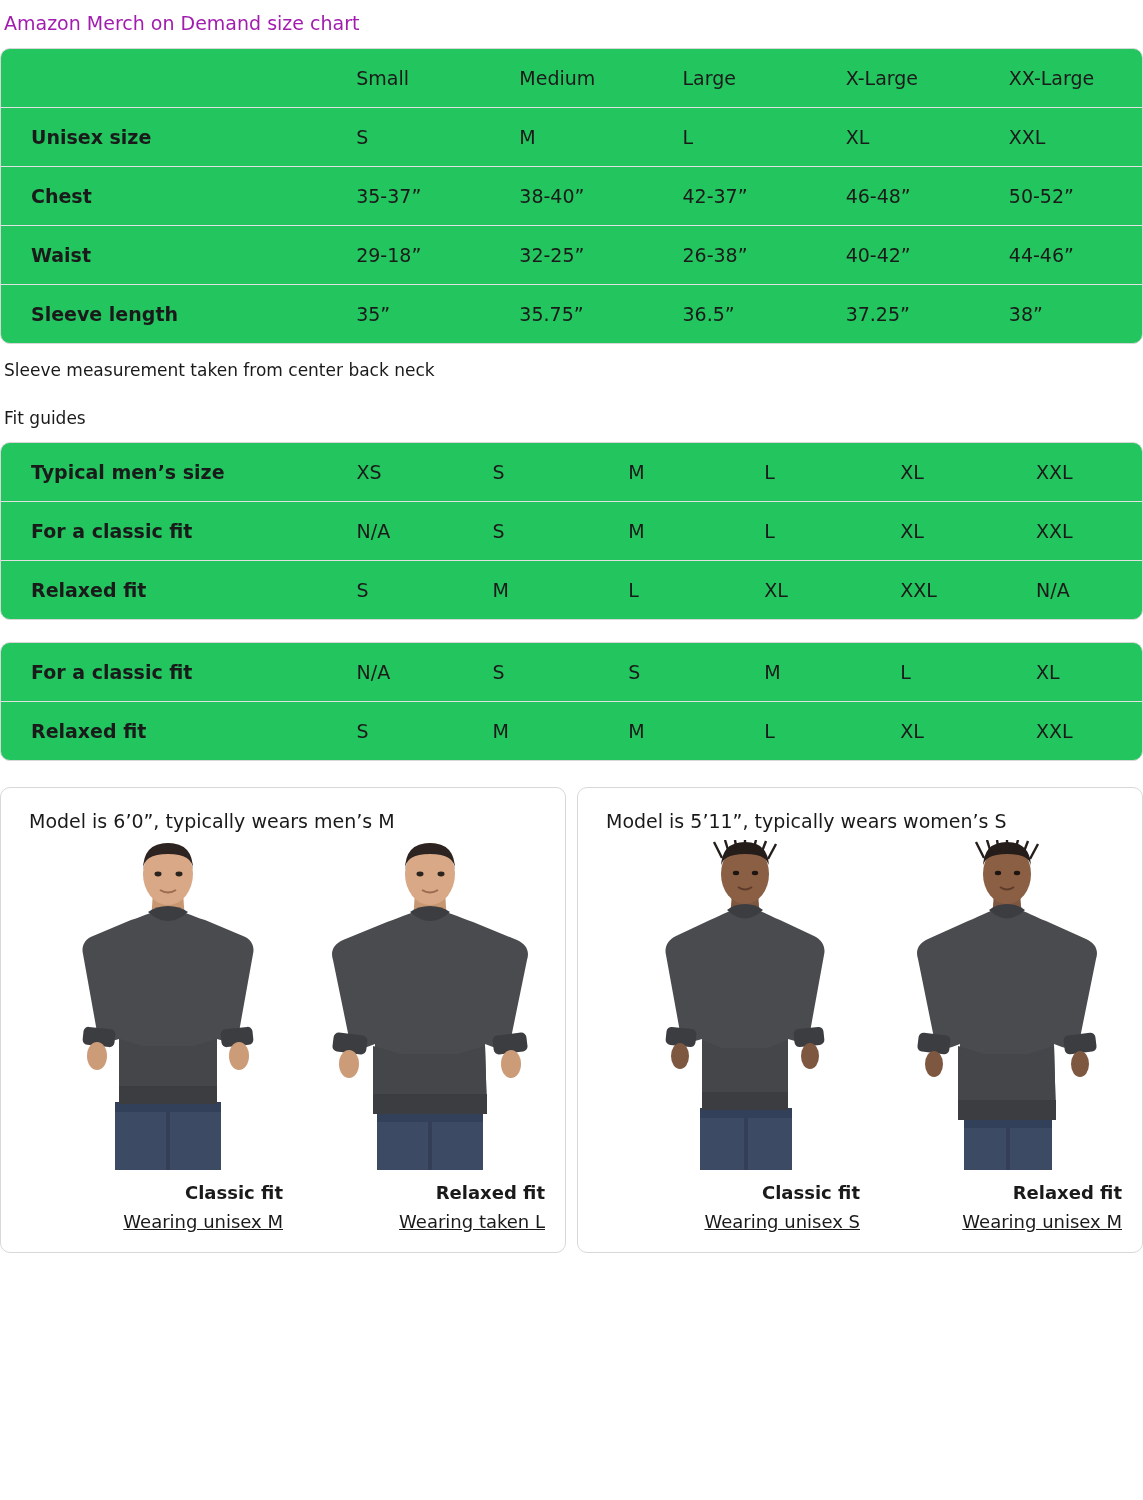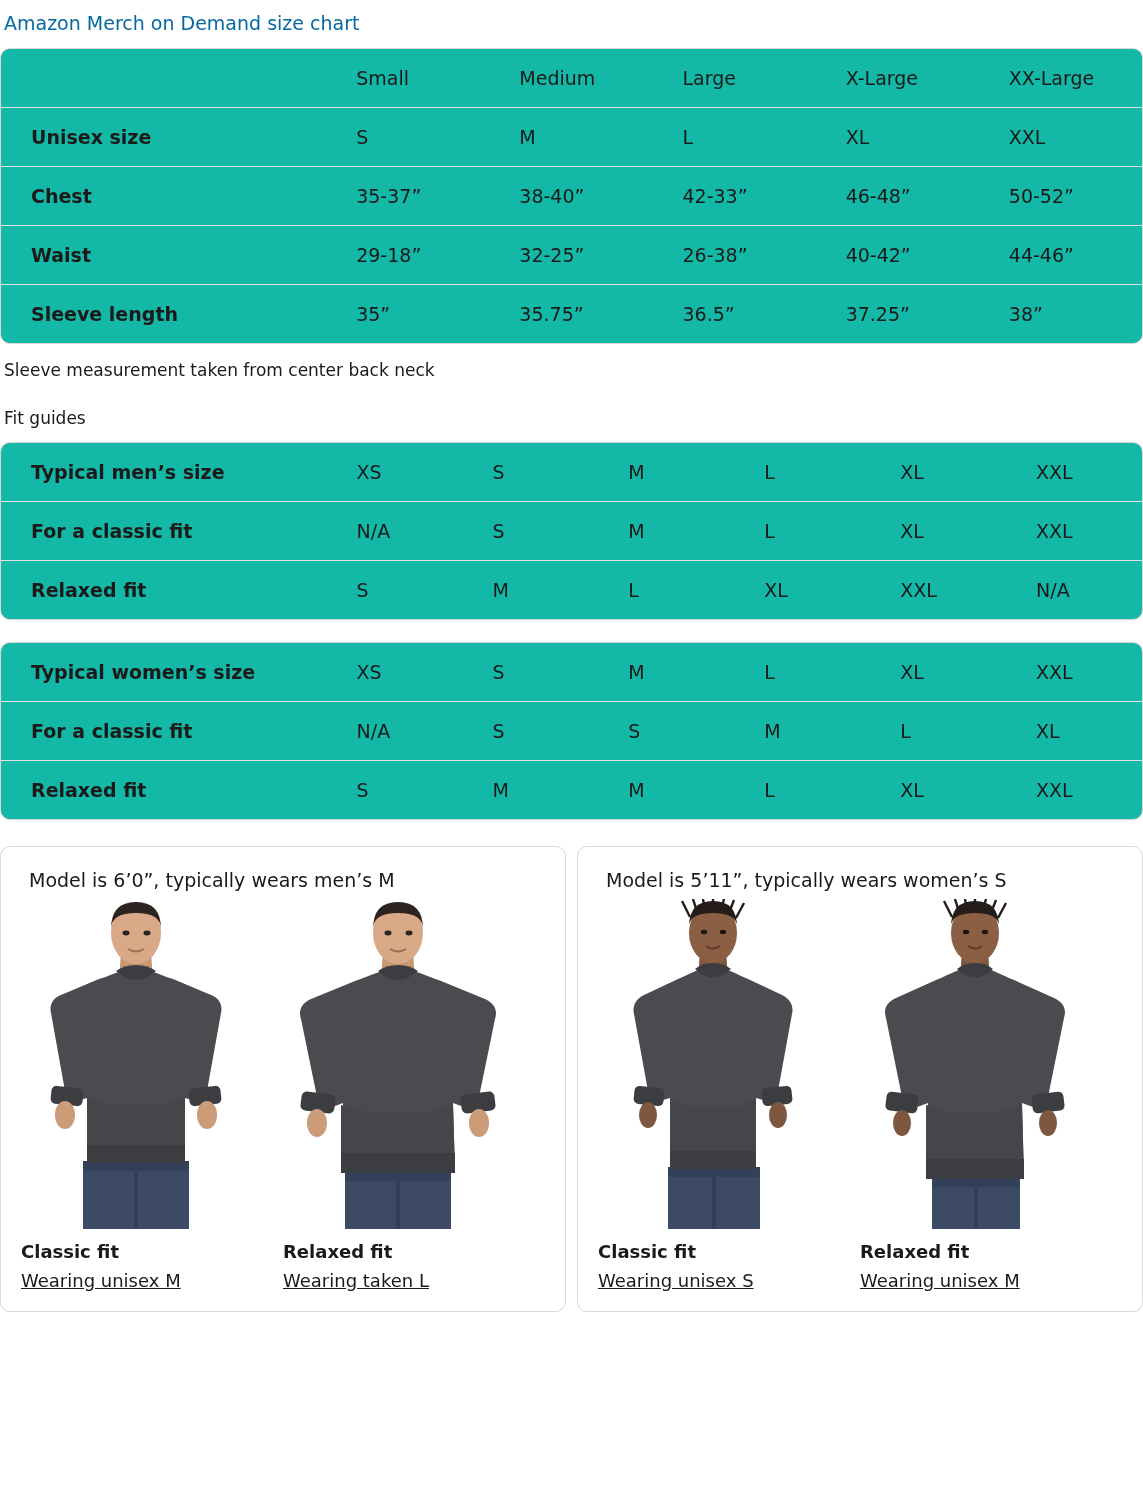--- a/index.html
+++ b/index.html
@@ -14,31 +14,31 @@
     font-family: "DejaVu Sans", sans-serif;
     color: #111111;
     -webkit-font-smoothing: antialiased;
   }
   .page {
     width: 1143px;
     padding: 6px 0 0 0;
   }
   .doc-title {
     font-size: 19px;
-    color: #0369a1;
+    color: #a21caf;
     padding: 6px 4px 14px 4px;
     font-weight: 400;
   }
 
   
   .card {
     border: 1px solid #d8d8d8;
     border-radius: 10px;
     overflow: hidden;
-    background: #14b8a6;
+    background: #22c55e;
   }
   table.size-table {
     width: 100%;
     border-collapse: collapse;
     table-layout: fixed;
   }
   table.size-table td, table.size-table th {
     text-align: left;
     font-weight: 400;
     font-size: 19px;
@@ -101,21 +101,21 @@
     padding-left: 8px;
     margin-bottom: 8px;
   }
   .model-row {
     display: flex;
   }
   .model-col {
     flex: 1 1 0;
     display: flex;
     flex-direction: column;
-    align-items: flex-start;
+    align-items: flex-end;
   }
   .figure {
     width: 230px;
     height: 330px;
     position: relative;
   }
   .fit-name {
     font-size: 18px;
     font-weight: 700;
     margin-top: 12px;
@@ -160,21 +160,21 @@
           <td>S</td>
           <td>M</td>
           <td>L</td>
           <td>XL</td>
           <td>XXL</td>
         </tr>
         <tr>
           <td class="rowhead">Chest</td>
           <td>35-37”</td>
           <td>38-40”</td>
-          <td>42-33”</td>
+          <td>42-37”</td>
           <td>46-48”</td>
           <td>50-52”</td>
         </tr>
         <tr>
           <td class="rowhead">Waist</td>
           <td>29-18”</td>
           <td>32-25”</td>
           <td>26-38”</td>
           <td>40-42”</td>
           <td>44-46”</td>
@@ -245,29 +245,20 @@
       <colgroup>
         <col class="c0">
           <col class="cx">
           <col class="cx">
           <col class="cx">
           <col class="cx">
           <col class="cx">
           <col class="cx">
       </colgroup>
       <tbody>
-        <tr>
-          <td class="rowhead">Typical women’s size</td>
-          <td>XS</td>
-          <td>S</td>
-          <td>M</td>
-          <td>L</td>
-          <td>XL</td>
-          <td>XXL</td>
-        </tr>
         <tr>
           <td class="rowhead">For a classic fit</td>
           <td>N/A</td>
           <td>S</td>
           <td>S</td>
           <td>M</td>
           <td>L</td>
           <td>XL</td>
         </tr>
         <tr>

